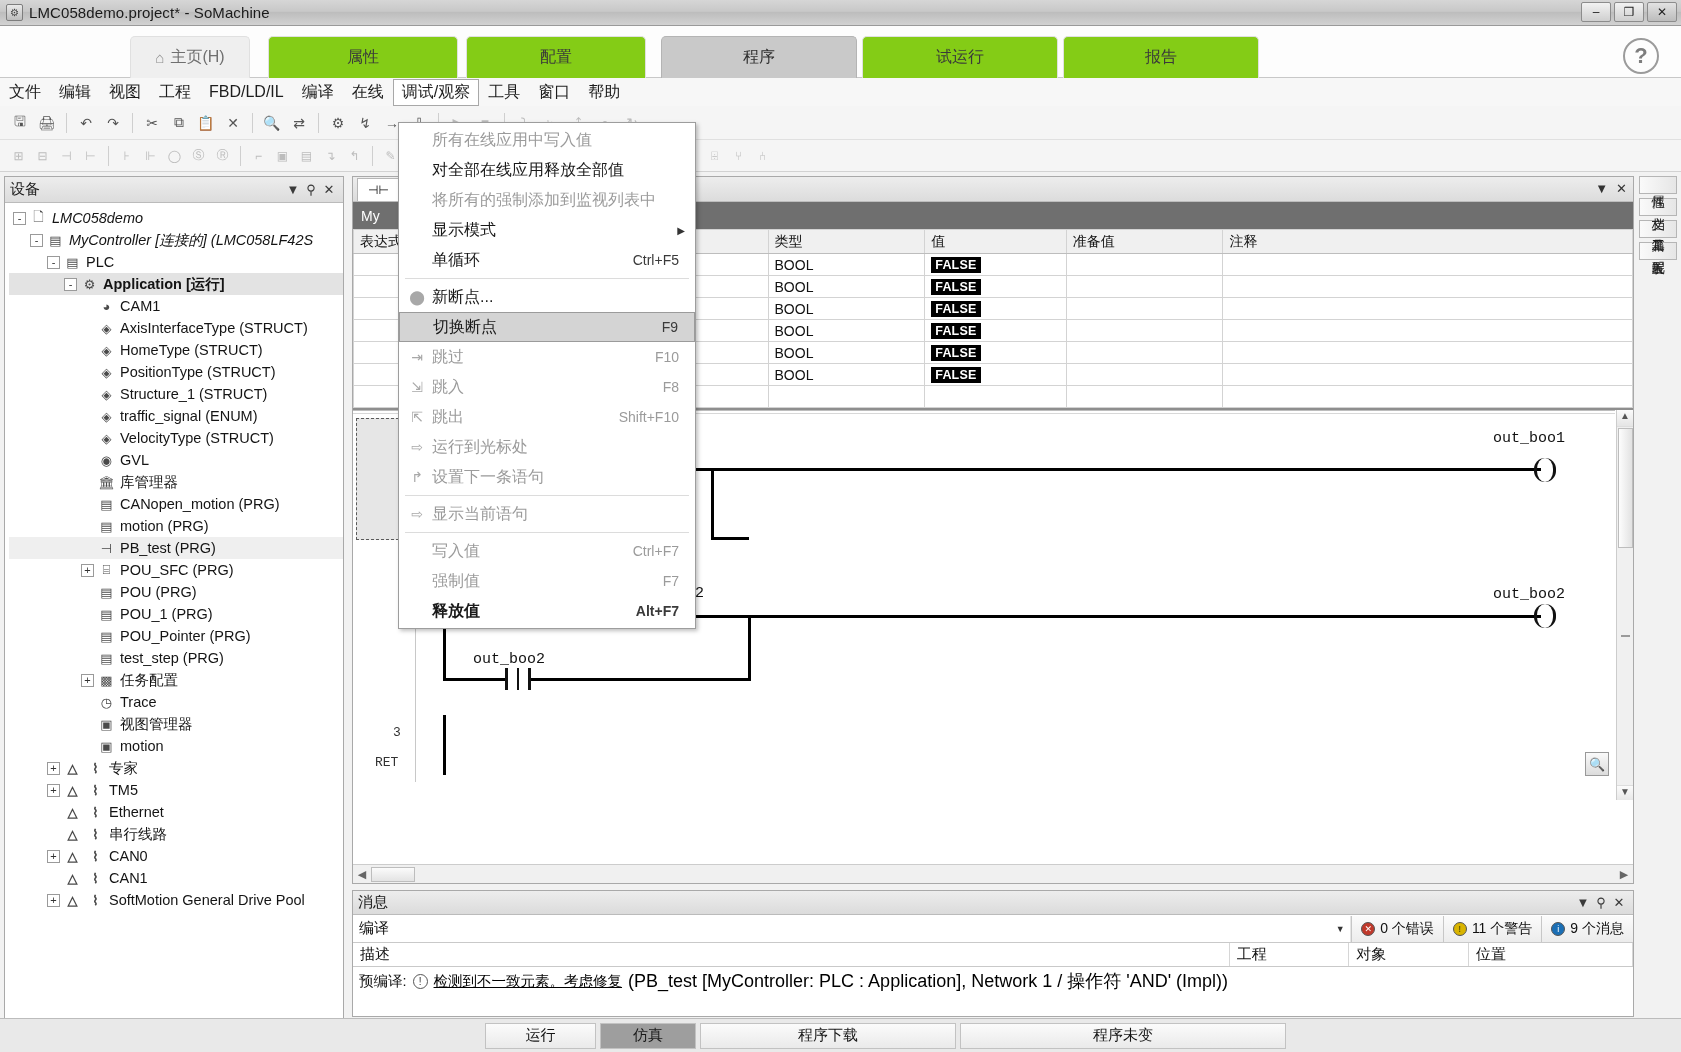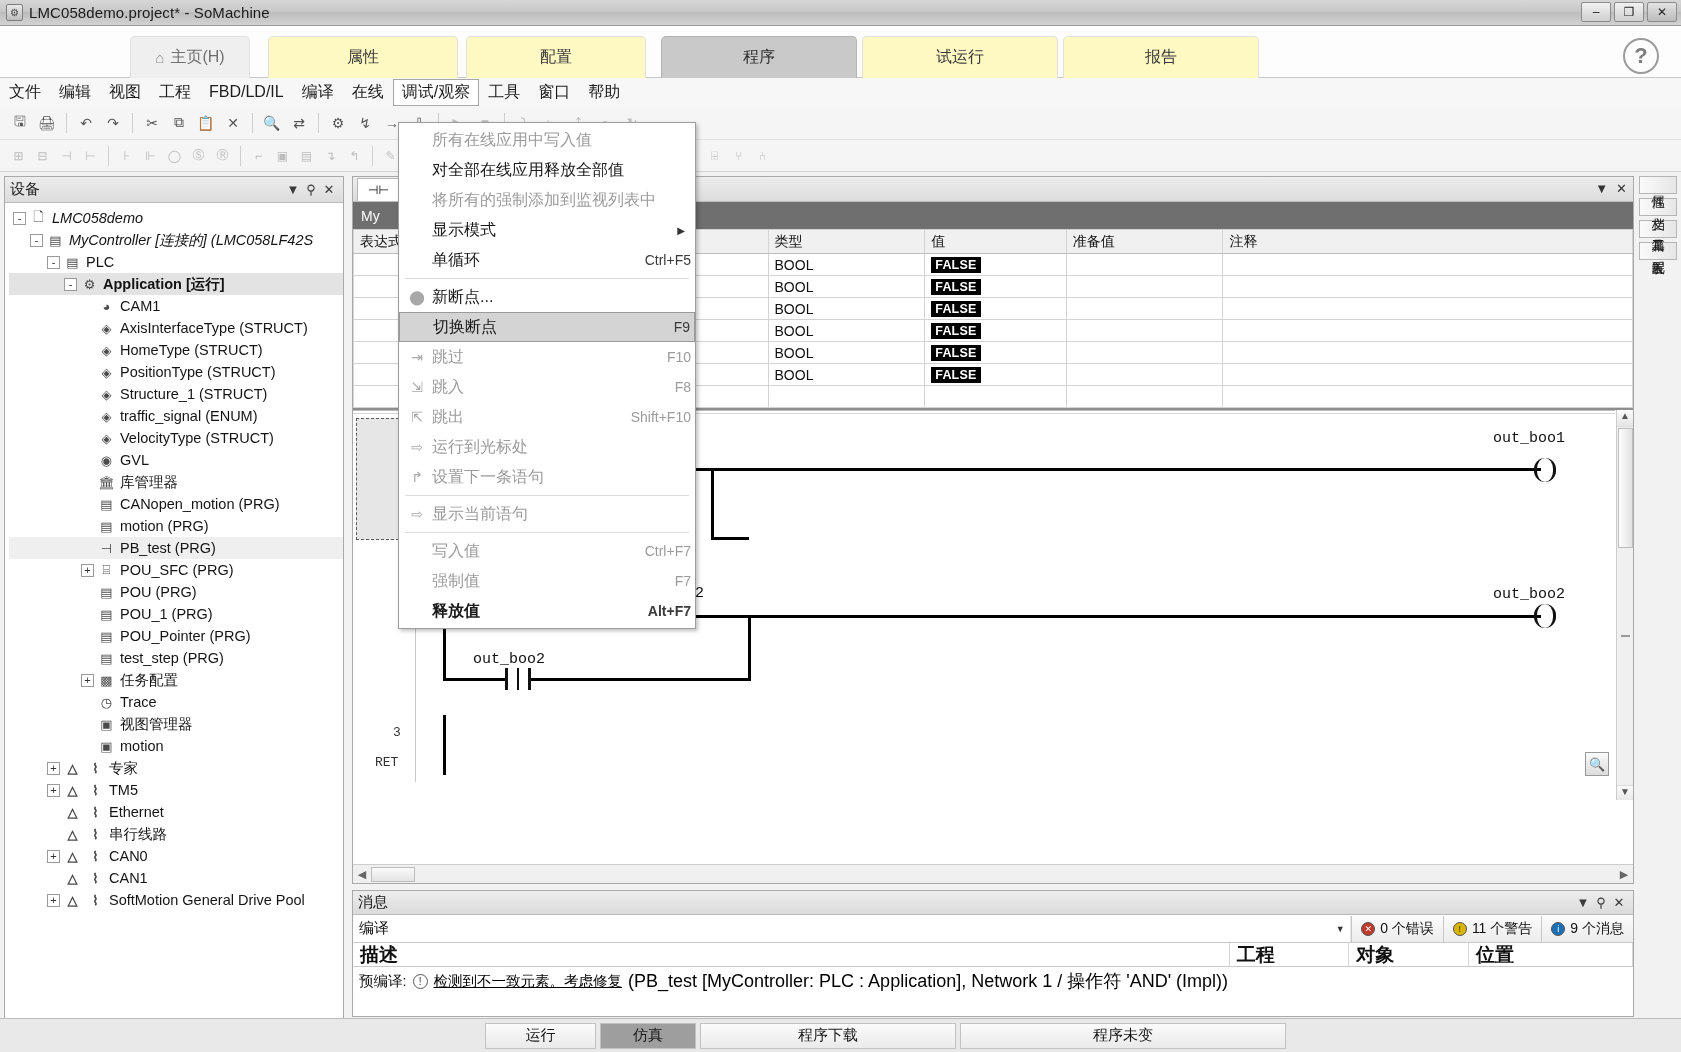--- a/index.html
+++ b/index.html
@@ -43,21 +43,21 @@
   .tb-btn.close { background: linear-gradient(to bottom,#e2e2e2,#bcbcbc); }
 
   
   .ribbon {
     position: absolute; left: 0; top: 26px; width: 1681px; height: 52px;
     background: #fdfdfd;
     border-bottom: 1px solid #c8c8c8;
   }
   .rtab {
     position: absolute; top: 10px; height: 42px;
-    background: #fef9c3;
+    background: #84cc16;
     border: 1px solid #e0e0e0; border-bottom: none;
     border-radius: 5px 5px 0 0;
     display: flex; align-items: center; justify-content: center;
     font-size: 16px; color: #3a3a3a;
   }
   .rtab.home { background: #efefef; color:#6f6f6f; }
   .rtab.active { background: #c9c9c9; border-color:#b4b4b4; color: #2e2e2e; }
   .home-ico { margin-right: 6px; font-size: 15px; color:#8d8d8d;}
   .help-circle {
     position: absolute; right: 22px; top: 12px;
@@ -234,21 +234,21 @@
     font-size: 15px; color: #111; border-right: 1px solid #e6e6e6;
   }
   .msg-filter .caret { width: 20px; text-align:center; font-size: 9px; color:#333; }
   .counter {
     height: 26px; display:flex; align-items:center; gap:5px; padding: 0 9px;
     border-left: 1px solid #c7c7c7; font-size: 14px; color:#111;
     background: linear-gradient(to bottom,#fbfbfb,#ececec);
   }
   .cdot { width:14px; height:14px; border-radius:50%; display:inline-block;
           border:1px solid #555; font-size:9px; color:#fff; text-align:center; line-height:12px;}
-  .msg-cols { display:flex; height: 24px; font-size: 19px; color:#111; border-bottom:1px solid #c9c9c9;font-weight:bold;}
+  .msg-cols { display:flex; height: 24px; font-size: 15px; color:#111; border-bottom:1px solid #c9c9c9;}
   .msg-cols div { border-right: 1px solid #d6d6d6; padding: 2px 7px; display:flex; align-items:center;}
   .msg-row { display:flex; align-items:center; height: 28px; font-size: 14.5px; padding-left: 6px; gap:6px;}
   .msg-row .pre { color:#111; }
   .msg-row .warnico { width:15px; height:15px; border-radius:50%; border:1px solid #555; font-size:10px;
                       display:flex;align-items:center;justify-content:center;color:#333;}
   .msg-row .under { text-decoration: underline; }
 
   
   .statusbar {
     position: absolute; left: 0; bottom: 0; width: 1681px; height: 34px;
@@ -269,21 +269,21 @@
   }
   .cm-item {
     display: flex; align-items: center; height: 30px; padding-left: 3px;
     font-size: 16px; color: #1a1a1a; position: relative;
   }
   .cm-item.dis { color: #9b9b9b; }
   .cm-item.hl { background: #d4d4d4; border: 1px solid #9b9b9b; height: 30px; }
   .cm-item.bold { font-weight: bold; }
   .cm-ico { width: 30px; text-align: center; font-size: 14px; color: #a8a8a8; flex: 0 0 auto;}
   .cm-lbl { flex: 1; }
-  .cm-key { font-size: 14px; color: #3a3a3a; padding-right: 4px; }
+  .cm-key { font-size: 14px; color: #3a3a3a; padding-right: 16px; }
   .cm-key.dis { color: #9b9b9b; }
   .cm-arrow { position: absolute; right: 10px; font-size: 10px; color: #333; }
   .cm-sep { height: 1px; background: #dcdcdc; margin: 3px 6px; }
 </style>
 </head>
 <body>
 
 <div id="app">
 
   <div class="titlebar">

